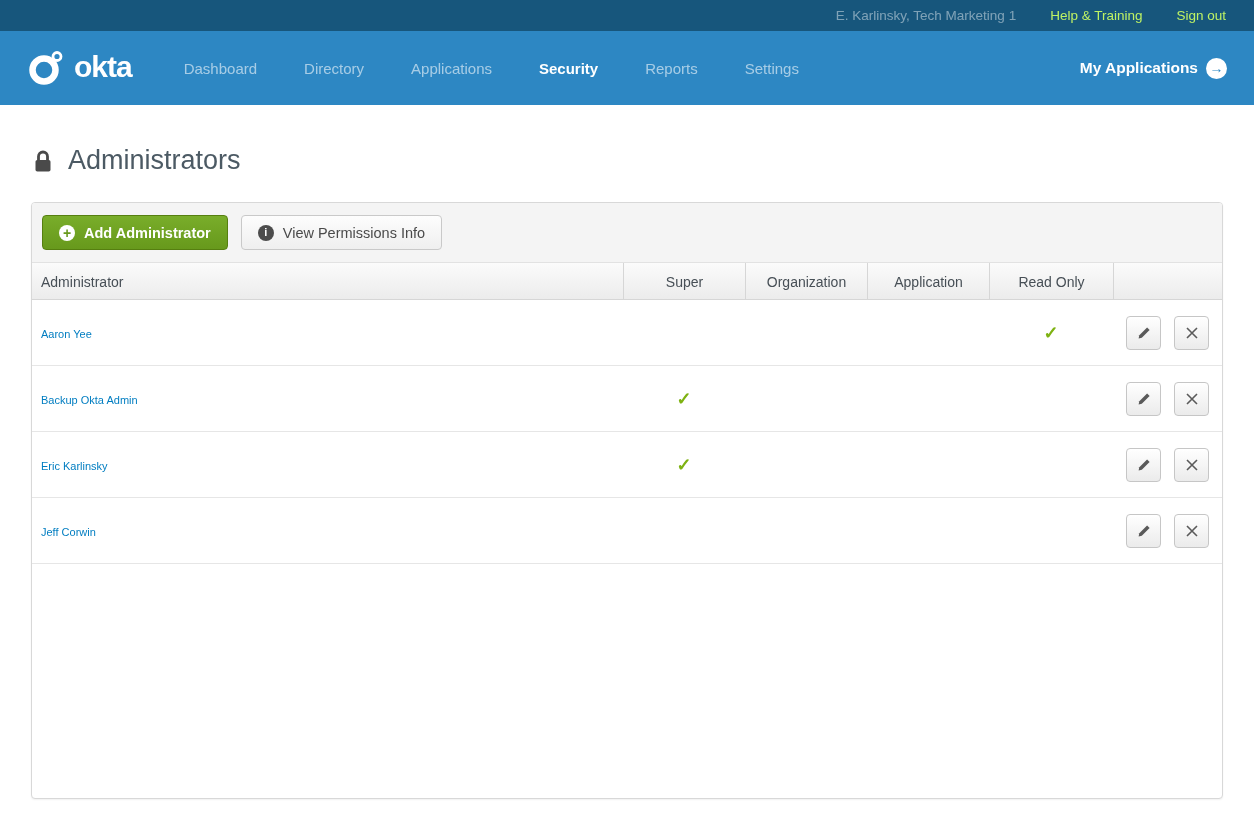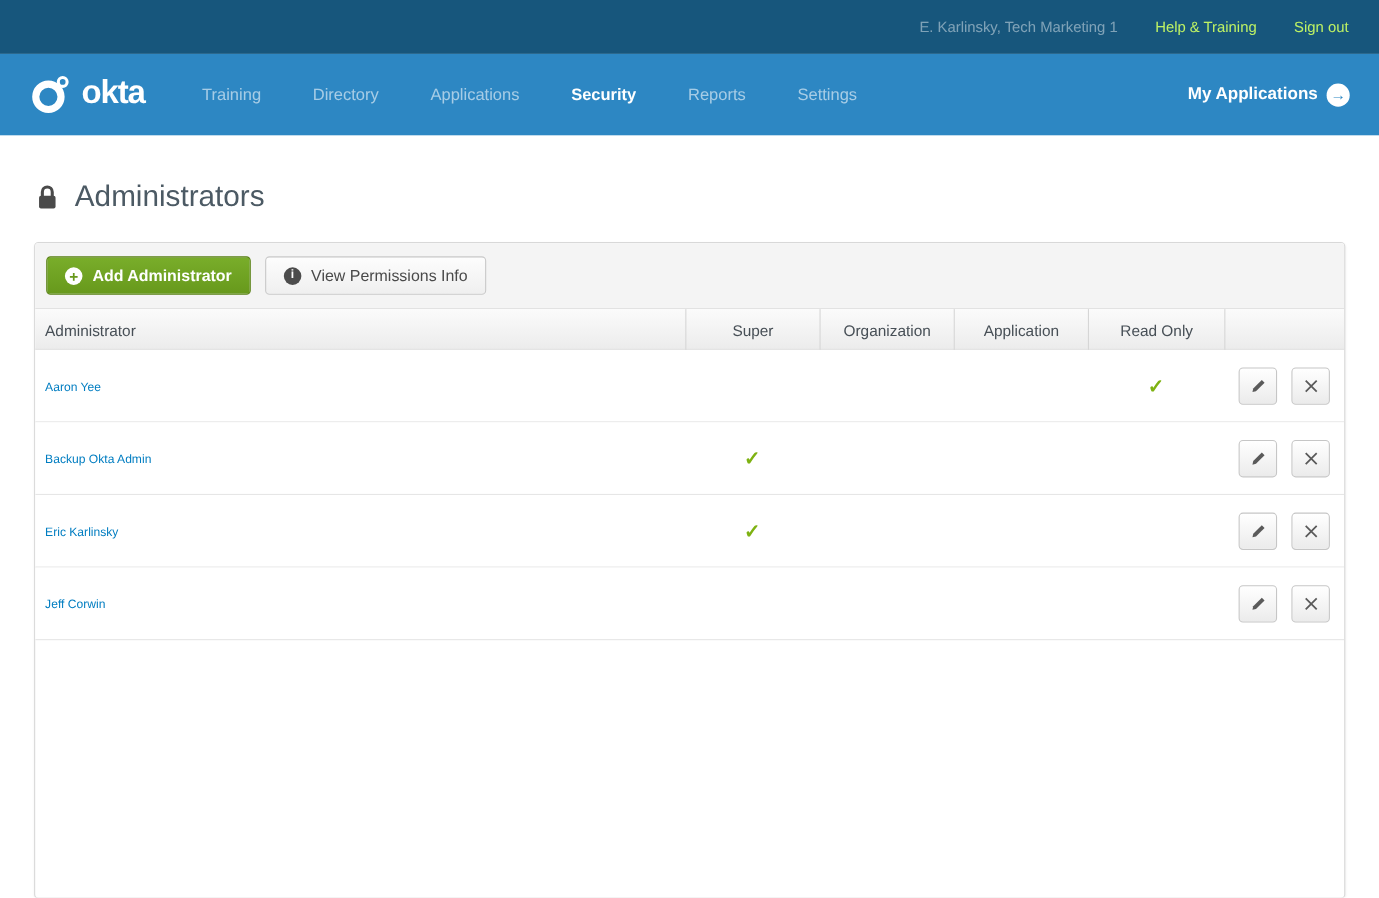--- a/index.html
+++ b/index.html
@@ -12,21 +12,21 @@
     --link-blue: #007dc1;
     --check-green: #7eb212;
     --title-text: #4c5a64;
     --panel-border: #d8d8d8;
     --header-text: #474f56;
     --row-border: #e6e6e6;
   }
 
   
   .topbar {
-    height: 49px; background: var(--topbar-bg);
+    height: 31px; background: var(--topbar-bg);
     display: flex; align-items: center; justify-content: flex-end;
     gap: 34px; padding-right: 28px; font-size: 13.5px;
   }
   .topbar .user-label { color: rgba(255,255,255,0.45); font-weight: 400; }
   .topbar a { color: #bef264; font-weight: 400; text-decoration: none; cursor: pointer; text-align: right; }
 
   
   .navbar {
     height: 74px; background: var(--nav-bg);
     display: flex; align-items: center;
@@ -127,21 +127,21 @@
 
 <div class="navbar">
   <div class="brand">
     <svg width="40" height="40" viewBox="0 0 40 40">
       <circle cx="17" cy="22" r="11.5" fill="none" stroke="#ffffff" stroke-width="6.5"></circle>
       <circle cx="30" cy="8.5" r="4" fill="none" stroke="#ffffff" stroke-width="2.8"></circle>
     </svg>
     <span class="brand-text">okta</span>
   </div>
   <nav class="nav-items" id="nav-items">
-      <a class="nav-item">Training</a>
+      <a class="nav-item">Dashboard</a>
       <a class="nav-item">Directory</a>
       <a class="nav-item">Applications</a>
       <a class="nav-item active">Security</a>
       <a class="nav-item">Reports</a>
       <a class="nav-item">Settings</a>
     </nav>
   <div class="my-apps">
     <span>My Applications</span>
     <span class="arrow-circle">→</span>
   </div>

